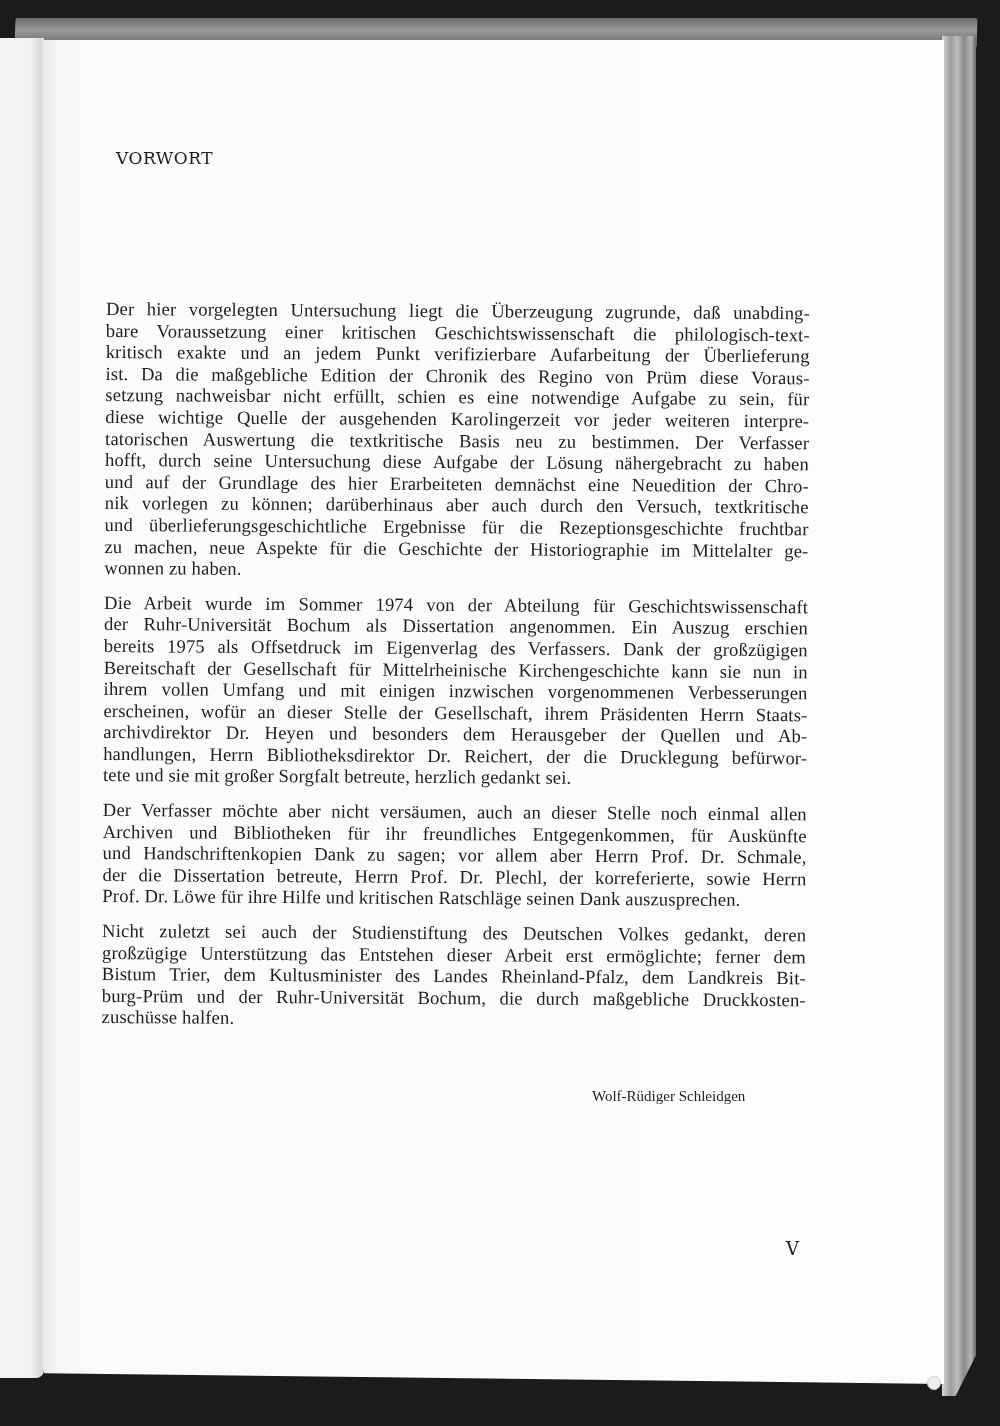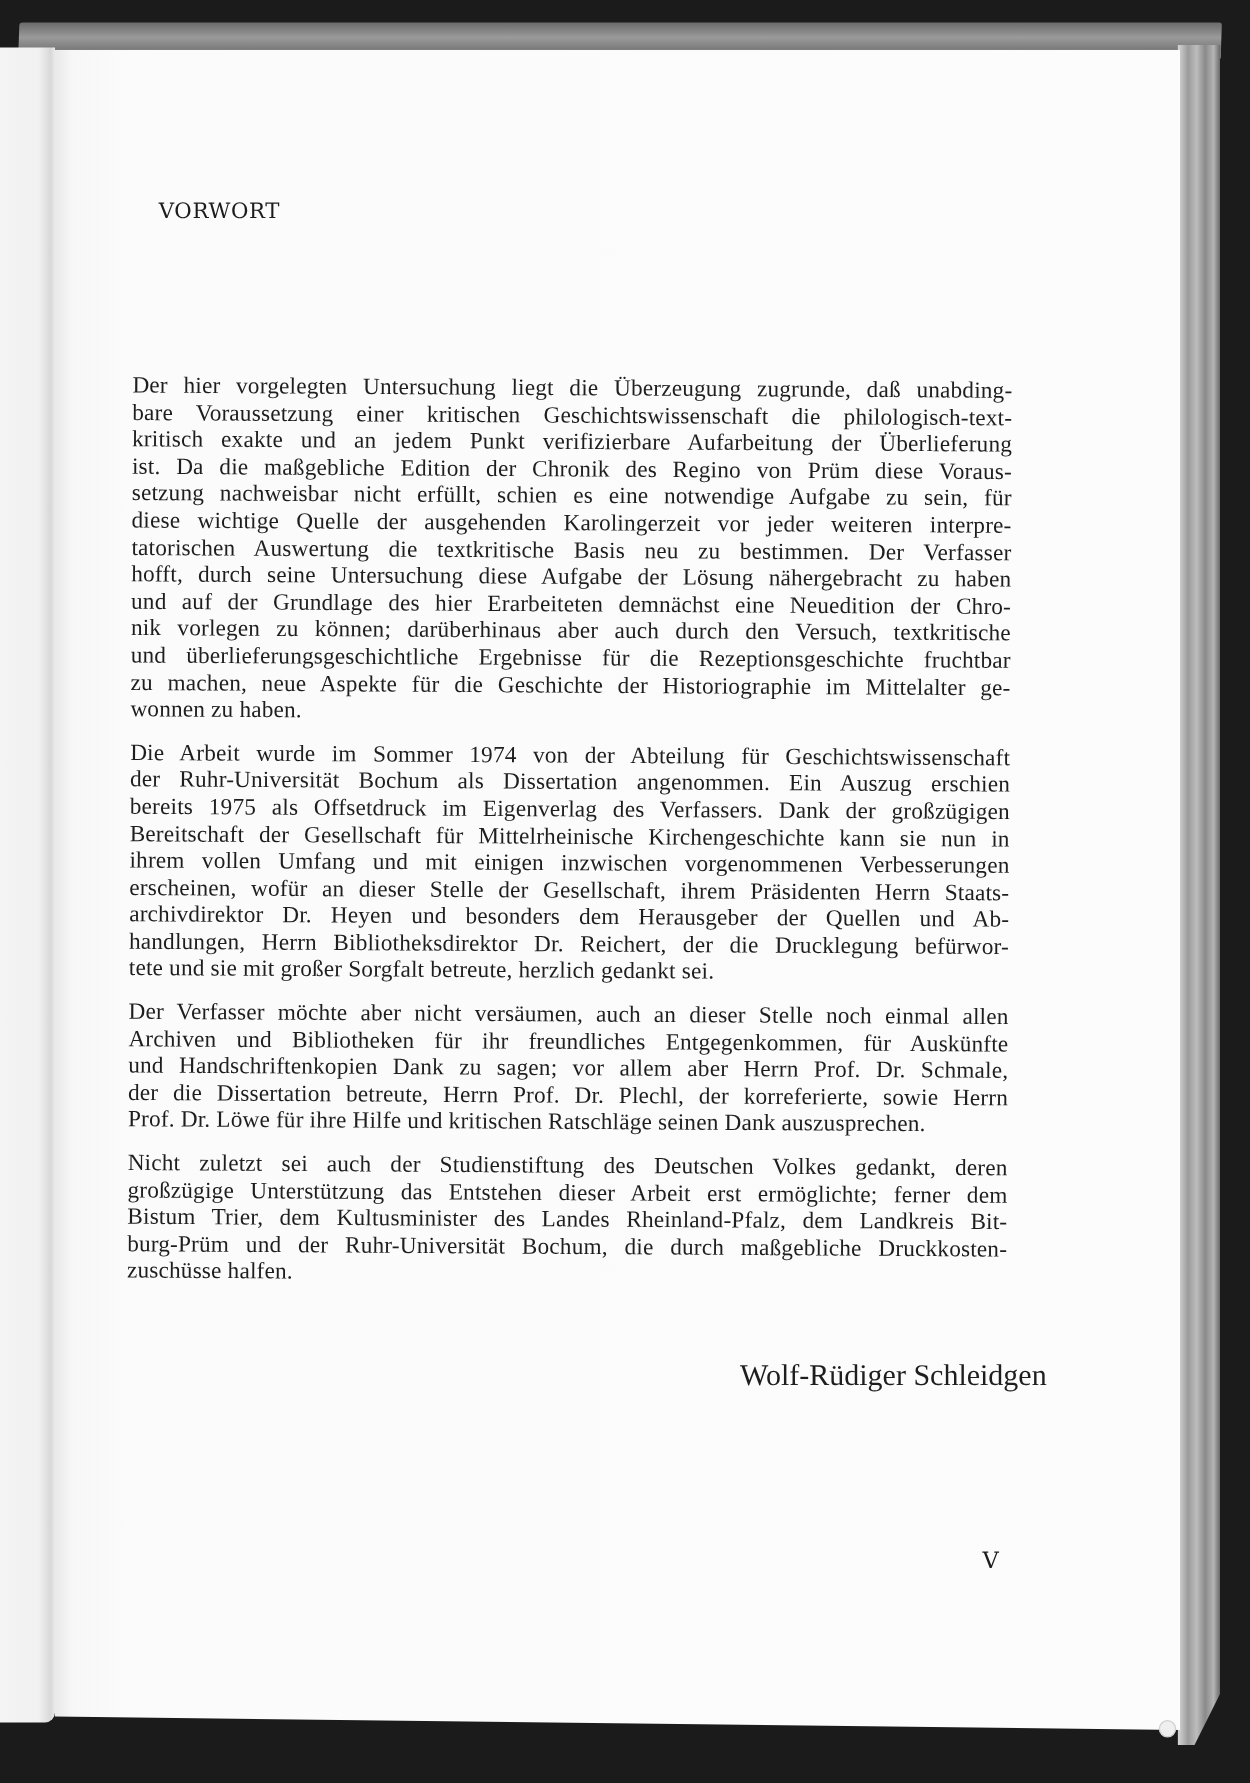--- a/index.html
+++ b/index.html
@@ -57,21 +57,21 @@
       clip-path: polygon(0 0, 100% 0, 100% 100%, 0 99.2%);
     }
     .heading {
       position: absolute;
       left: 67px;
       top: 103px;
       font-family: "DejaVu Serif", serif;
       font-size: 17px;
       letter-spacing: 0.5px;
       color: #1c1c1c;
-      margin: 16px;
+      margin: 5px;
       font-weight: normal;
     }
     .body-text {
       position: absolute;
       left: 62px;
       top: 258px;
       width: 704px;
       font-family: "Liberation Serif", serif;
       font-size: 18.6px;
       line-height: 21.6px;
@@ -92,21 +92,21 @@
       white-space: nowrap;
     }
     .line.last {
       text-align-last: left;
     }
     .signature {
       position: absolute;
       left: 548px;
       top: 1048px;
       font-family: "Liberation Serif", serif;
-      font-size: 24px;
+      font-size: 15px;
       color: #1e1e1e;
     }
     .page-number {
       position: absolute;
       left: 742px;
       top: 1198px;
       font-family: "DejaVu Serif", serif;
       font-size: 18px;
       color: #1c1c1c;
     }

